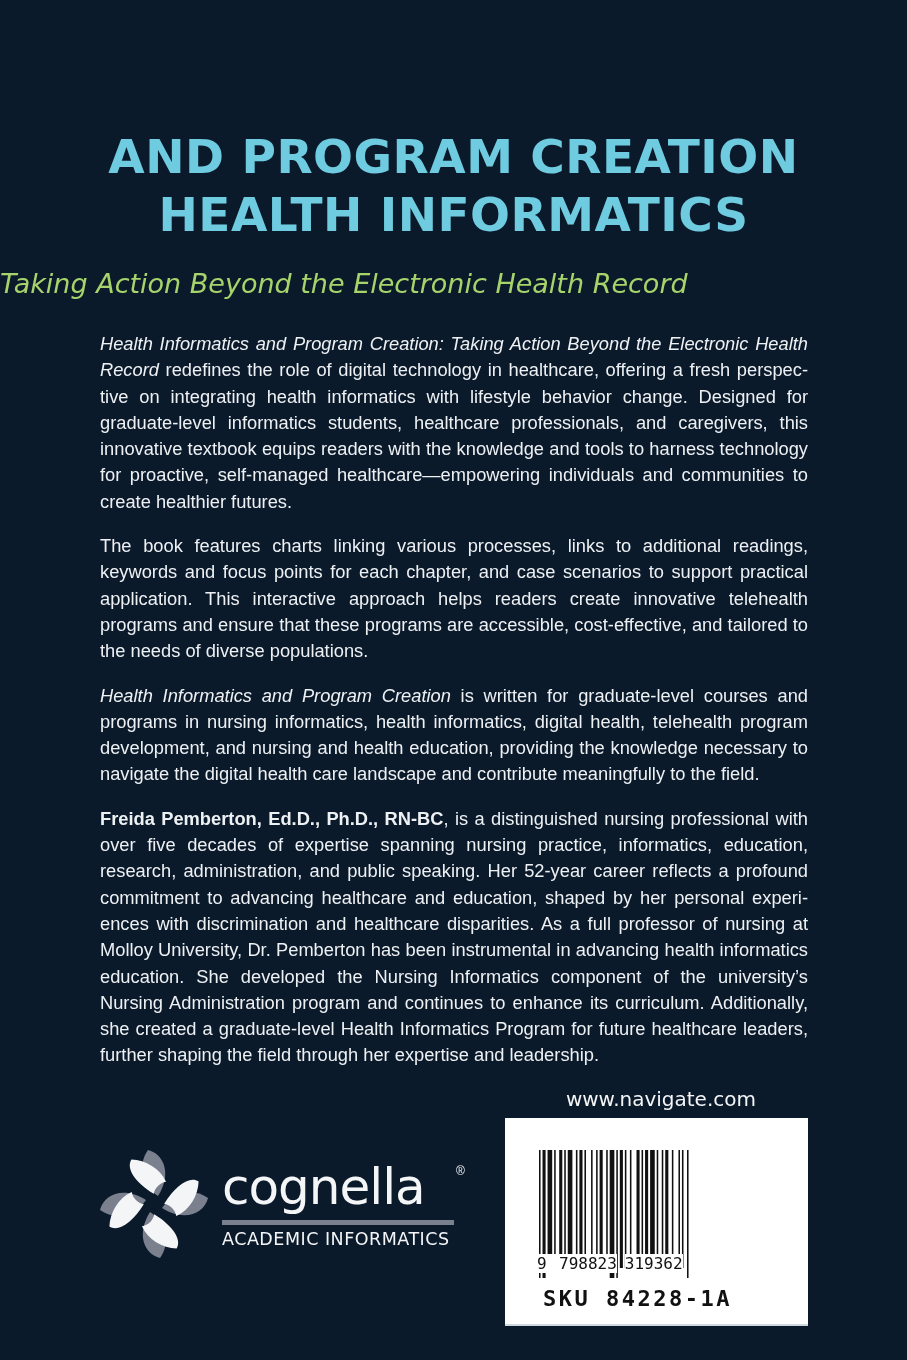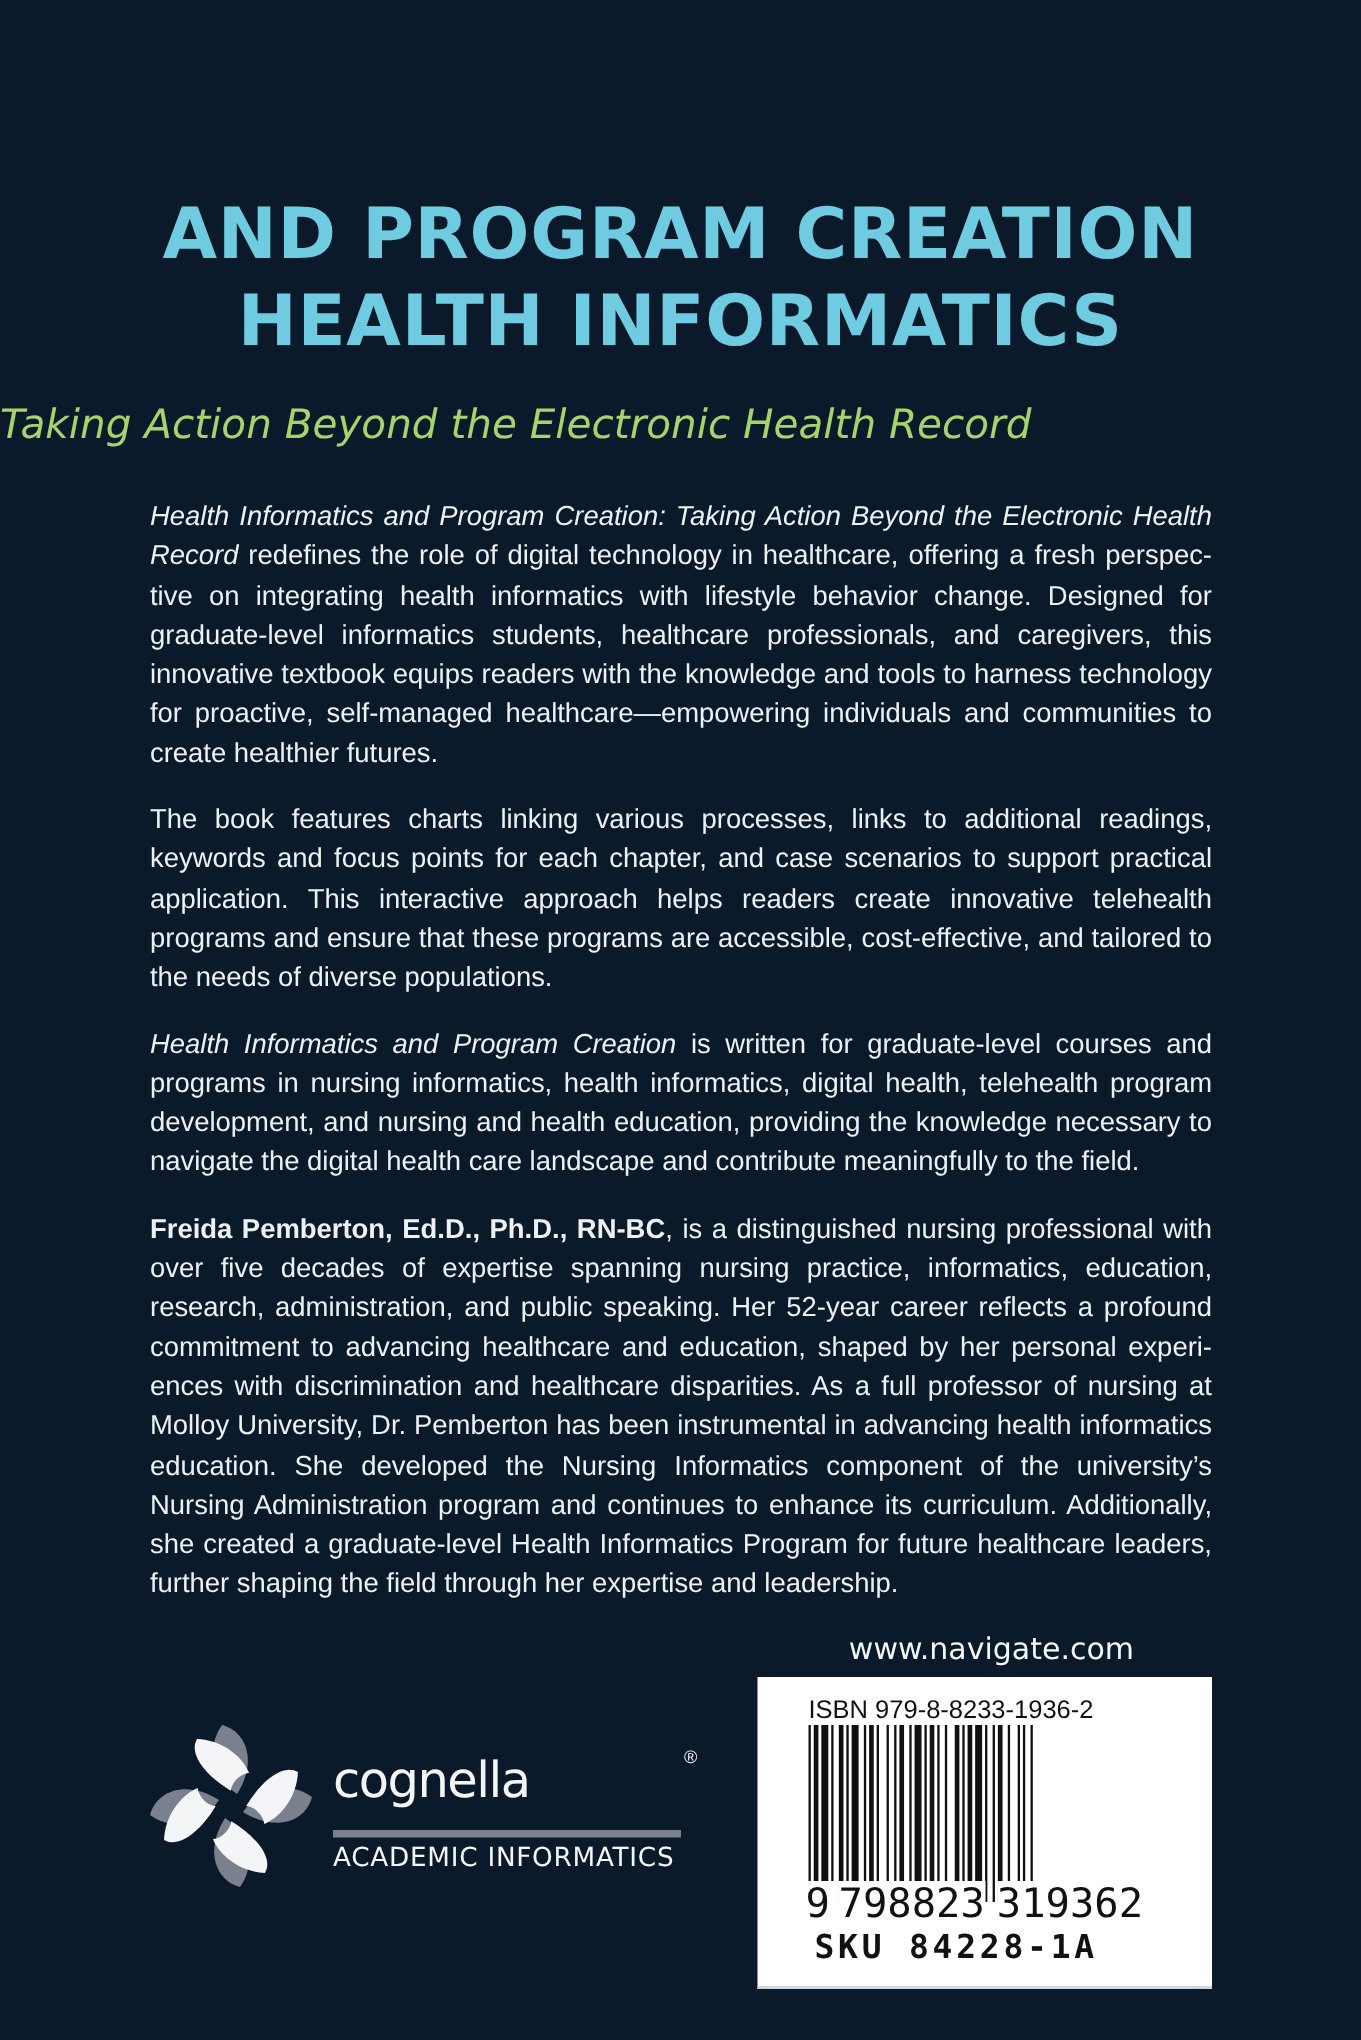--- a/index.html
+++ b/index.html
@@ -42,21 +42,21 @@
   .body-text em { font-style: italic; }
   .body-text strong { font-weight: bold; }
 
   .logo {
     position: absolute; left: 98px; top: 1148px; width: 380px; height: 110px;
   }
   .logo-mark { position: absolute; left: 0; top: 0; width: 112px; height: 112px; }
   .logo-word {
     position: absolute; left: 124px; top: 14px;
     font-family: "DejaVu Sans", sans-serif;
-    font-size: 33px; line-height: 50px;
+    font-size: 50px; line-height: 50px;
     color: #f4f5f7; letter-spacing: -1px;
   }
   .logo-reg {
     position: absolute; left: 358px; top: 16px;
     font-size: 12px; color: #f4f5f7;
   }
   .logo-bar {
     position: absolute; left: 124px; top: 72px; width: 232px; height: 5px;
     background: #7b808e;
   }
@@ -80,21 +80,21 @@
   .isbn {
     position: absolute; left: 0; width: 303px; top: 12px;
     text-align: left; padding-left: 34px; box-sizing: border-box;
     font-family: "Liberation Sans", sans-serif;
     font-size: 17px; color: #111;
   }
   .bars { position: absolute; left: 32px; top: 32px; width: 200px; height: 128px; }
   .digits {
     position: absolute; left: 32px; top: 136px;
     font-family: "DejaVu Sans Mono", monospace;
-    font-size: 27px; color: #111;
+    font-size: 16px; color: #111;
   }
   .digits span { background: #fff; }
   .digits .lead { display: inline-block; width: 22px; }
   .sku {
     position: absolute; left: 38px; top: 168px;
     font-family: "DejaVu Sans Mono", monospace;
     font-weight: bold;
     font-size: 22px; color: #111; letter-spacing: 2.5px;
   }
 </style>
@@ -132,21 +132,20 @@
     </svg>
     <div class="logo-word">cognella</div>
     <div class="logo-reg">®</div>
     <div class="logo-bar"></div>
     <div class="logo-tag">ACADEMIC INFORMATICS</div>
   </div>
 
   <div class="url">www.navigate.com</div>
 
   <div class="barcode-box">
-    <div class="isbn">ISBN 979-8-8233-1936-2</div>
     <svg class="bars" viewBox="0 0 200 128" preserveAspectRatio="none">
         <rect x="2.00" y="0" width="1.55" height="128" fill="#111"></rect>
         <rect x="5.50" y="0" width="3.10" height="128" fill="#111"></rect>
         <rect x="10.55" y="0" width="4.65" height="118" fill="#111"></rect>
         <rect x="17.15" y="0" width="1.55" height="118" fill="#111"></rect>
         <rect x="22.20" y="0" width="3.10" height="118" fill="#111"></rect>
         <rect x="27.25" y="0" width="1.55" height="118" fill="#111"></rect>
         <rect x="30.75" y="0" width="4.65" height="118" fill="#111"></rect>
         <rect x="38.90" y="0" width="1.55" height="118" fill="#111"></rect>
         <rect x="42.40" y="0" width="3.10" height="118" fill="#111"></rect>

